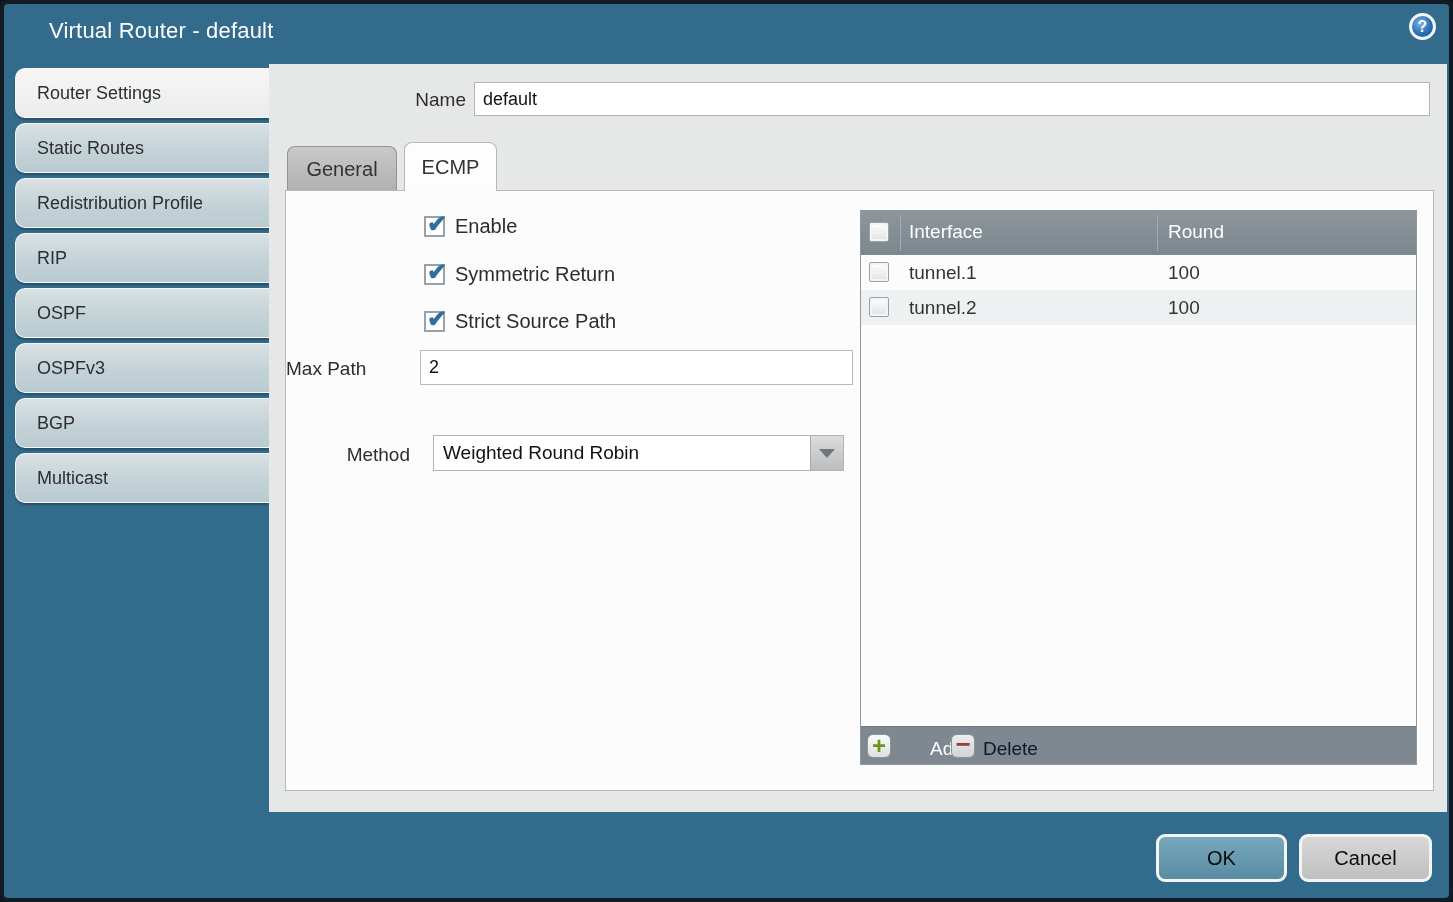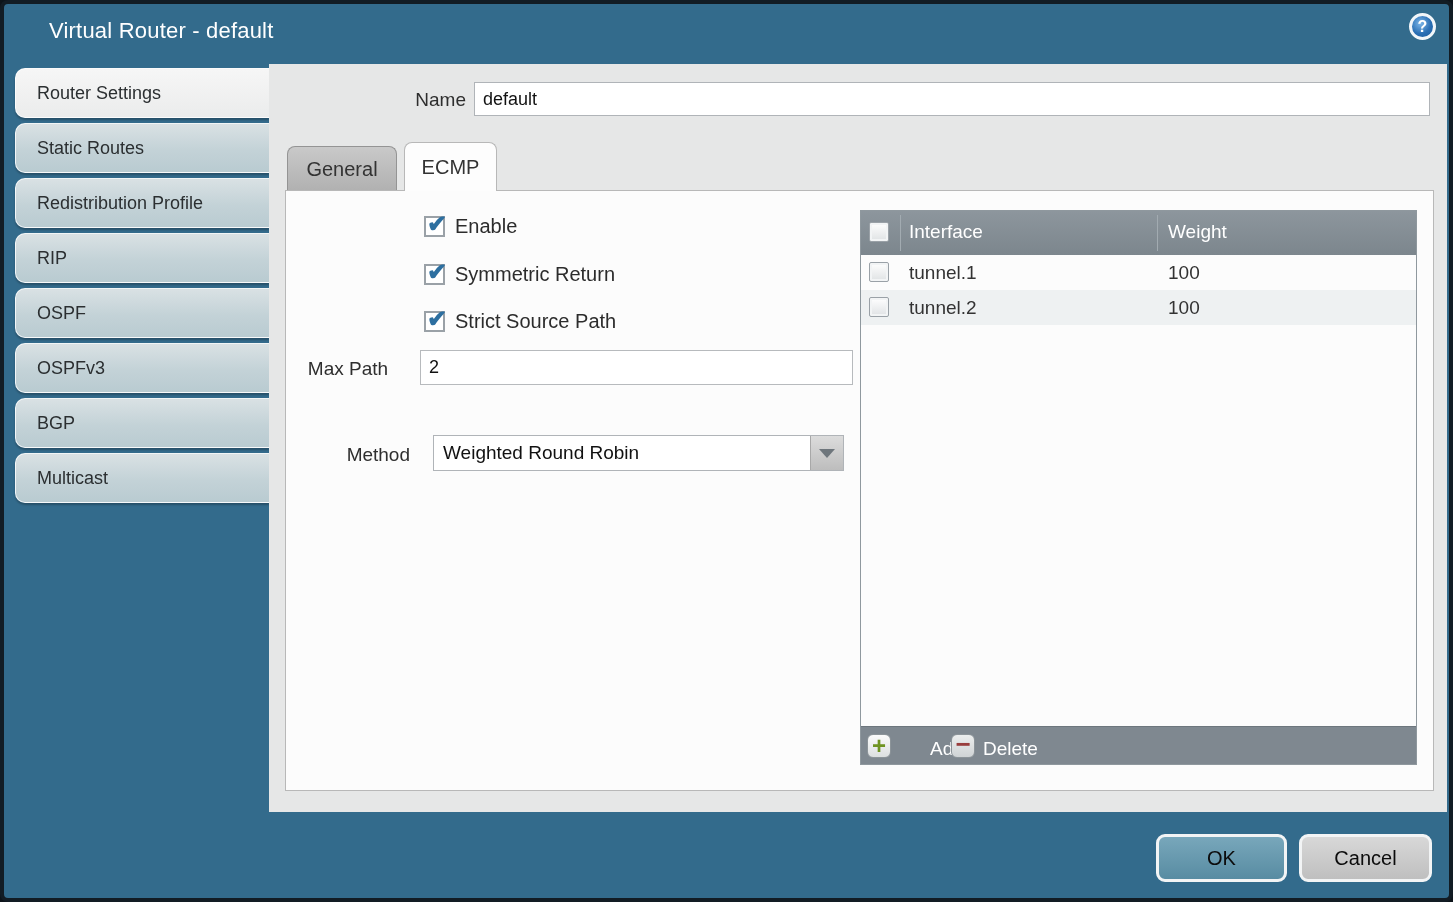--- a/index.html
+++ b/index.html
@@ -64,21 +64,21 @@
     background:#fcfcfc; border:1px solid #b8b8b8; z-index:2;
   }
   
   .chk-row { position:absolute; left:138px; height:26px; }
   .chk-box {
     position:absolute; left:0; top:0; width:21px; height:21px; background:#fff;
     border:2px solid #9aa1a7; cursor:pointer;
   }
   .chk-box .mark { position:absolute; left:1px; top:-8px; color:#2d6fa0; font-size:24px; font-weight:bold; }
   .chk-label { position:absolute; left:31px; top:-1px; font-size:20px; color:#2c2c2c; white-space:nowrap; }
-  .maxpath-label { position:absolute; left:0; top:167px; width:124px; text-align:center; font-size:19px; color:#2e2e2e; }
+  .maxpath-label { position:absolute; left:0; top:167px; width:124px; text-align:left; font-size:19px; color:#2e2e2e; }
   .maxpath-input {
     position:absolute; left:134px; top:159px; width:433px; height:35px;
     border:1px solid #b7babd; background:#fff; font-size:18px; color:#111; padding:0 8px;
     font-family:"Liberation Sans", sans-serif;
   }
   
   .lb-fieldset {
     position:absolute; left:16px; top:216px; width:552px; height:360px;
     border:1px solid #c9cccd;
   }
@@ -122,21 +122,21 @@
     background:#7f8890; border-top:1px solid #6d767d;
   }
   .icon-sq {
     position:absolute; top:7px; width:24px; height:24px; border-radius:6px;
     background:linear-gradient(180deg,#fbfbfb,#dcdfe0); border:1px solid #8c9499;
     text-align:center; font-weight:bold;
   }
   .plus-icon { left:6px; color:#6f9422; font-size:24px; line-height:22px; }
   .minus-icon { left:90px; color:#993d3d; font-size:26px; line-height:19px; background:linear-gradient(180deg,#eceeee,#cfd3d5); }
   .add-label { position:absolute; left:37px; top:11px; color:#ffffff; font-size:19px; cursor:pointer;margin-left:32px; }
-  .delete-label { position:absolute; left:122px; top:11px; color:#ffffff; font-size:19px; }
+  .delete-label { position:absolute; left:122px; top:11px; color:#0f172a; font-size:19px; }
   
   .btn {
     position:absolute; top:830px; height:48px; border-radius:9px; border:3px solid #f2f4f5;
     font-size:20px; color:#0c0c0c; text-align:center; line-height:42px; cursor:pointer;
   }
   .btn-ok { left:1152px; width:131px; background:linear-gradient(180deg,#78a7bb,#588ca2); }
   .btn-cancel { left:1295px; width:133px; background:linear-gradient(180deg,#d8d8d8,#bfbfbf); }
 </style>
 </head>
 <body>
@@ -201,21 +201,21 @@
             <span class="tri"></span>
           </span>
       </div>
 
       <div class="tbl">
         <div class="tbl-header">
           <span class="tbl-chk" style="left:8px; top:11px;"></span>
           <span class="sep1"></span>
           <span class="sep2"></span>
           <span class="th-interface">Interface</span>
-          <span class="th-weight">Weight</span>
+          <span class="th-weight">Round</span>
         </div>
         <div class="tbl-row" style="top:44px; background:#fcfcfc;">
           <span class="tbl-chk" style="left:8px; top:7px;"></span>
           <span class="cell-if">tunnel.1</span>
           <span class="cell-w">100</span>
         </div>
         <div class="tbl-row" style="top:79px; background:#eef1f2;">
           <span class="tbl-chk" style="left:8px; top:7px;"></span>
           <span class="cell-if">tunnel.2</span>
           <span class="cell-w">100</span>

